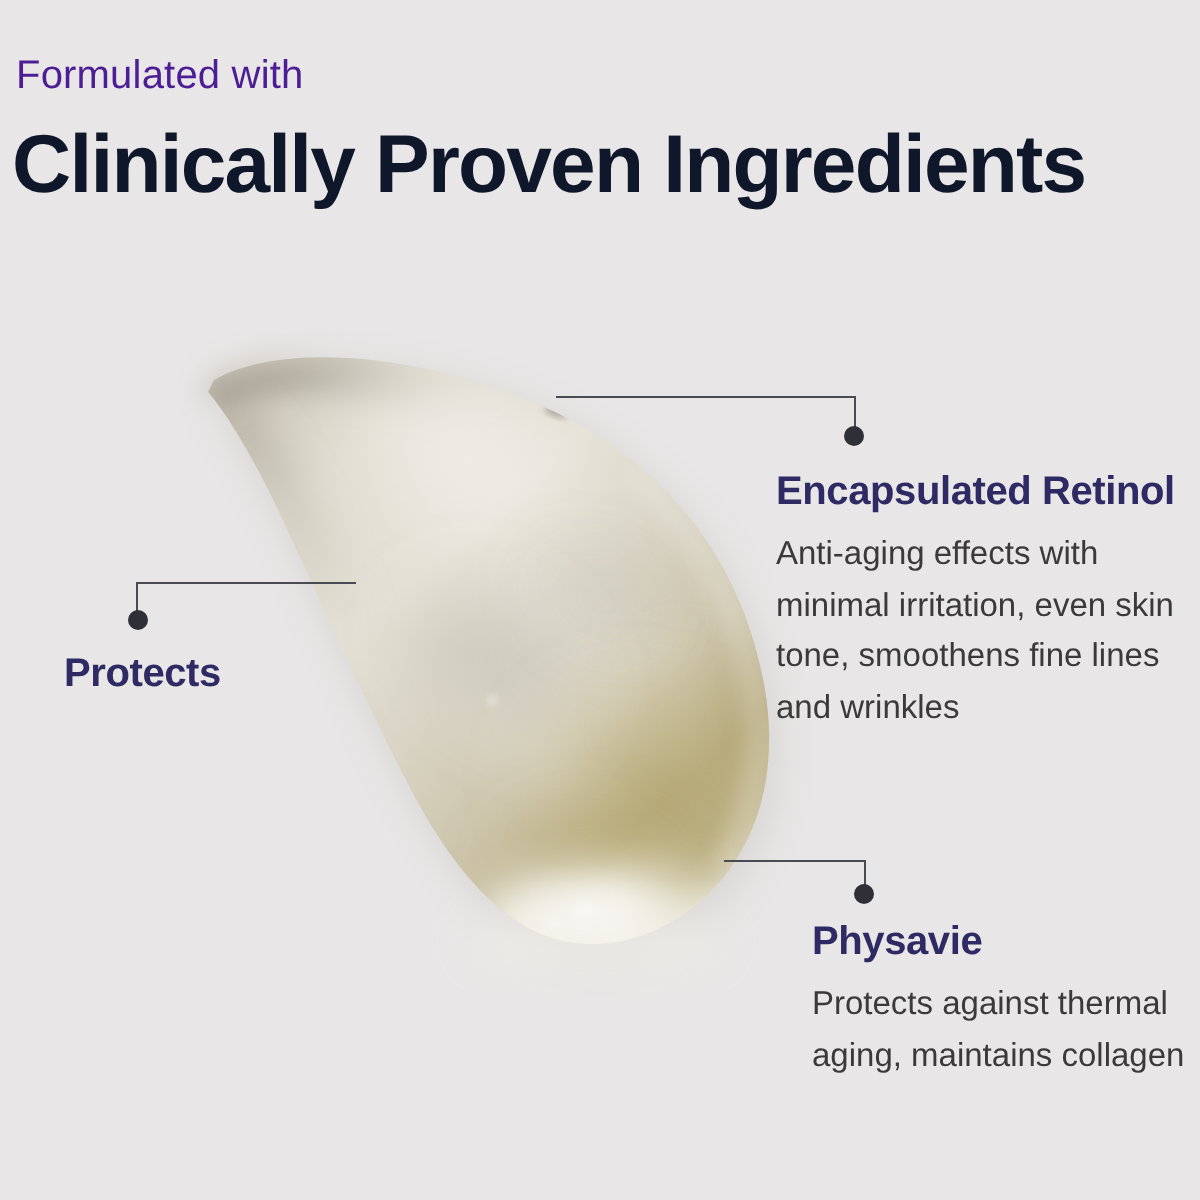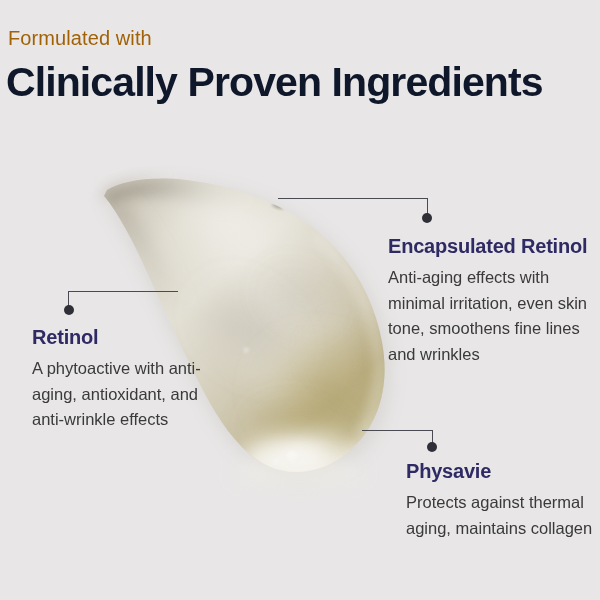--- a/index.html
+++ b/index.html
@@ -20,21 +20,21 @@
     background: #e8e6e6;
   }
 
   
   .eyebrow {
     position: absolute;
     left: 8px;
     top: 28px;
     font-size: 20px;
     font-weight: 400;
-    color: #a16207;
+    color: #4c1d95;
     letter-spacing: 0.1px;
     line-height: 1;
     white-space: nowrap;
   }
   .headline {
     position: absolute;
     left: 6px;
     top: 61px;
     font-size: 41px;
     font-weight: 700;
@@ -274,22 +274,21 @@
     <div class="v-line"></div>
     <div class="dot"></div>
   </div>
 
   <div class="callout" id="callout-retinol">
     <div class="title">Encapsulated Retinol</div>
     <div class="body">Anti-aging effects with minimal irritation, even skin tone, smoothens fine lines and wrinkles</div>
   </div>
 
   <div class="callout" id="callout-revinage">
-    <div class="title">Retinol</div>
-    <div class="body">A phytoactive with anti-aging, antioxidant, and anti-wrinkle effects</div>
+    <div class="title">Protects</div>
   </div>
 
   <div class="callout" id="callout-physavie">
     <div class="title">Physavie</div>
     <div class="body">Protects against thermal aging, maintains collagen</div>
   </div>
 
 </div>
 
 </body></html>

